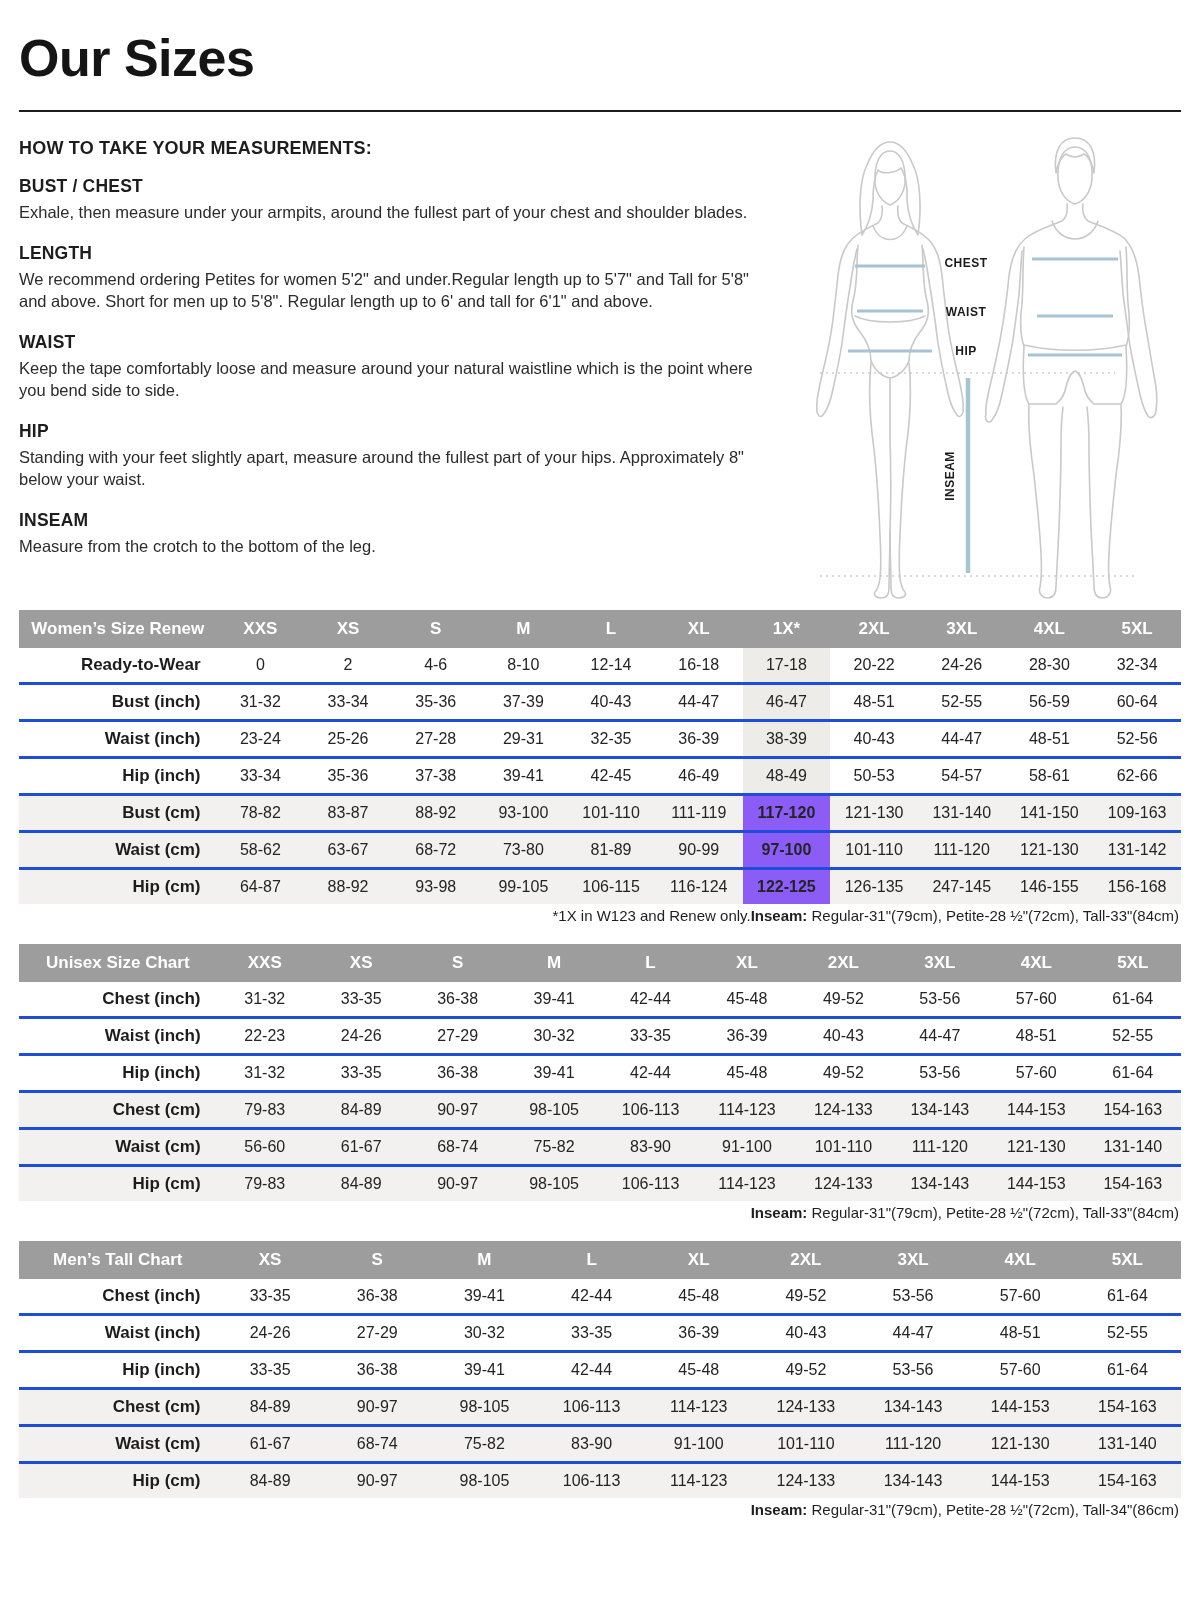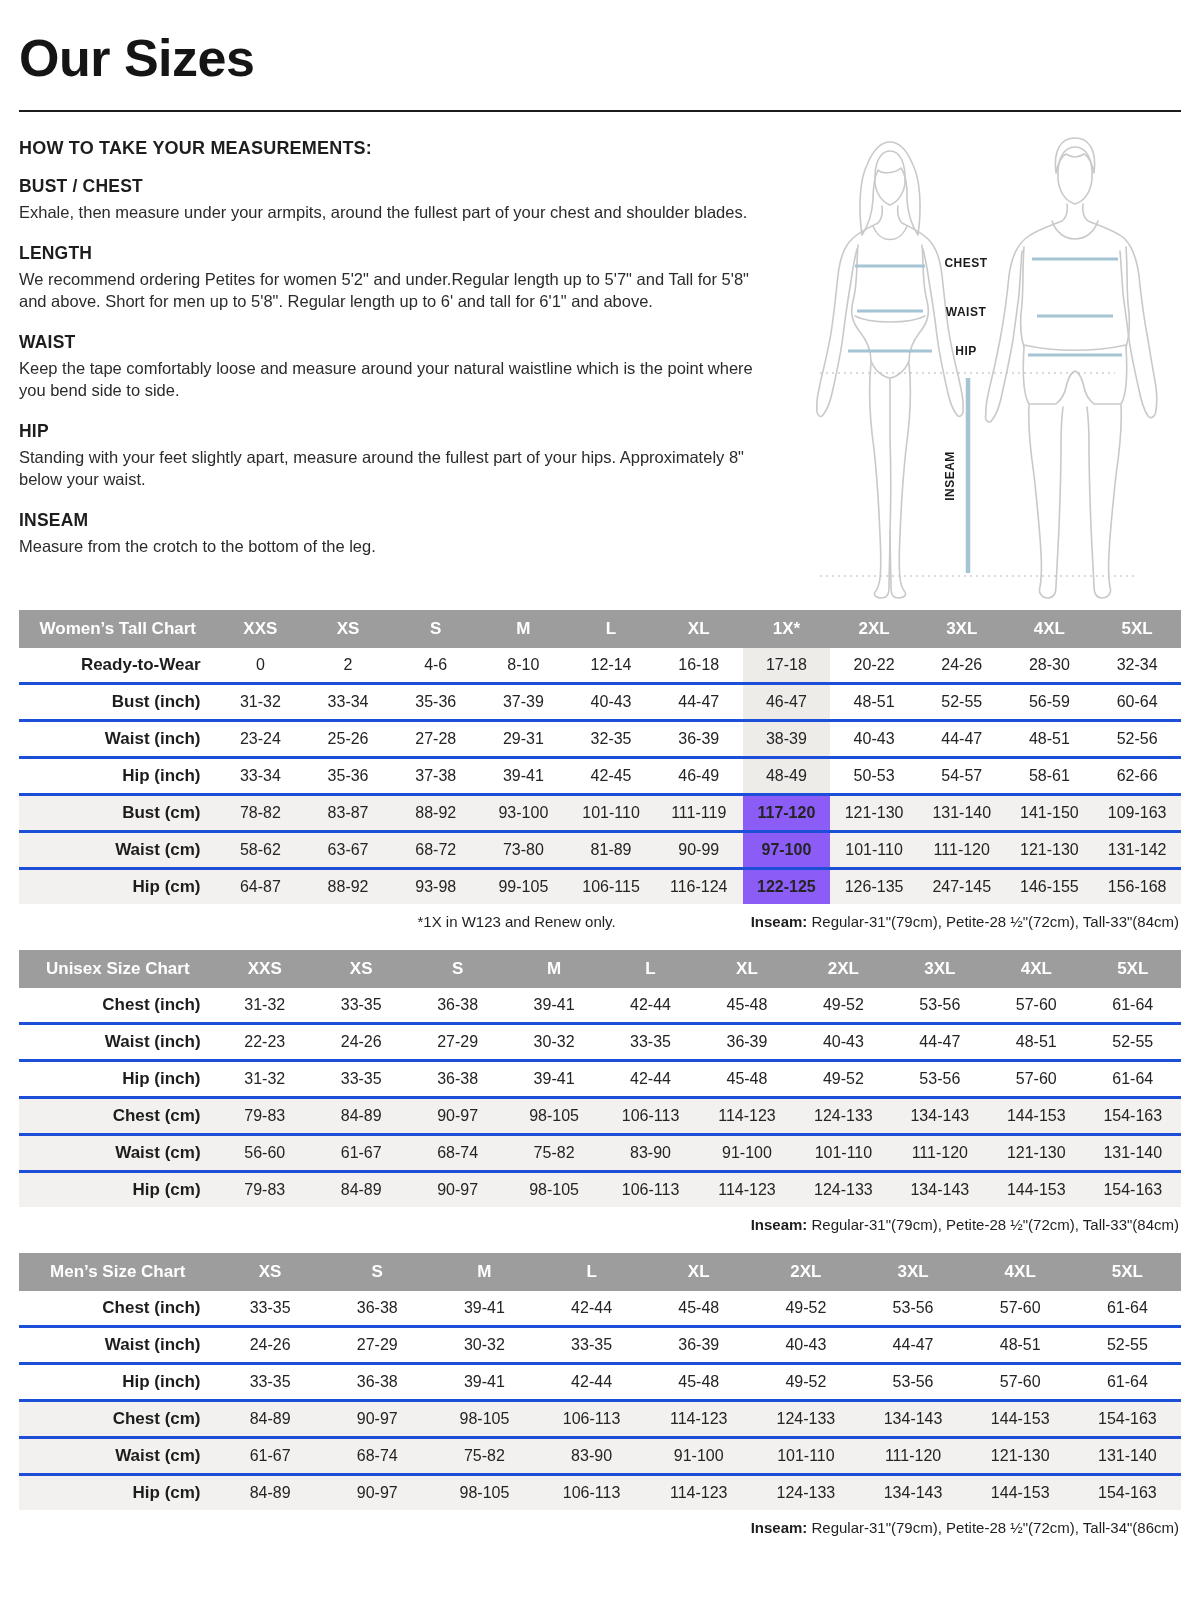--- a/index.html
+++ b/index.html
@@ -29,22 +29,22 @@
                               padding:9px 2px; text-align:center; }
   table.size-table tbody tr { border-bottom:3px solid #1d4ed8; }
   table.size-table tbody tr.last { border-bottom:none; }
   table.size-table tbody th.row-label { text-align:right; padding:7px 16px 7px 2px; font-size:17px;
                                         font-weight:700; color:#1d1d1d; }
   table.size-table tbody td { text-align:center; font-size:16px; padding:7px 2px; color:#242424; }
   tr.cm-row td, tr.cm-row th { background:#f2f1ef; }
   td.hl { background:#edece9; }
   tr.cm-row td.hl { background:#8b5cf6;font-weight:bold; }
 
-  .footnote { font-size:15px; color:#1f1f1f; margin:9px 2px 20px; display:flex;
-              justify-content:flex-end; gap:135px; }
+  .footnote { font-size:15px; color:#1f1f1f; margin:3px 2px 20px; display:flex;
+              justify-content:flex-end; }
   .footnote b { font-weight:700; }
 </style>
 </head>
 <body>
 
 <div class="page">
 
   <h1 class="title">Our Sizes</h1>
   <hr class="rule">
 
@@ -134,21 +134,21 @@
         <col style="width: 7.54545%;">
         <col style="width: 7.54545%;">
         <col style="width: 7.54545%;">
         <col style="width: 7.54545%;">
         <col style="width: 7.54545%;">
         <col style="width: 7.54545%;">
         <col style="width: 7.54545%;">
       </colgroup>
       <thead>
         <tr>
-          <th>Women’s Tall Chart</th>
+          <th>Women’s Size Renew</th>
           <th>XXS</th>
           <th>XS</th>
           <th>S</th>
           <th>M</th>
           <th>L</th>
           <th>XL</th>
           <th>1X*</th>
           <th>2XL</th>
           <th>3XL</th>
           <th>4XL</th>
@@ -383,21 +383,21 @@
         <col style="width: 9.22222%;">
         <col style="width: 9.22222%;">
         <col style="width: 9.22222%;">
         <col style="width: 9.22222%;">
         <col style="width: 9.22222%;">
         <col style="width: 9.22222%;">
         <col style="width: 9.22222%;">
       </colgroup>
       <thead>
         <tr>
-          <th>Men’s Size Chart</th>
+          <th>Men’s Tall Chart</th>
           <th>XS</th>
           <th>S</th>
           <th>M</th>
           <th>L</th>
           <th>XL</th>
           <th>2XL</th>
           <th>3XL</th>
           <th>4XL</th>
           <th>5XL</th>
         </tr>

